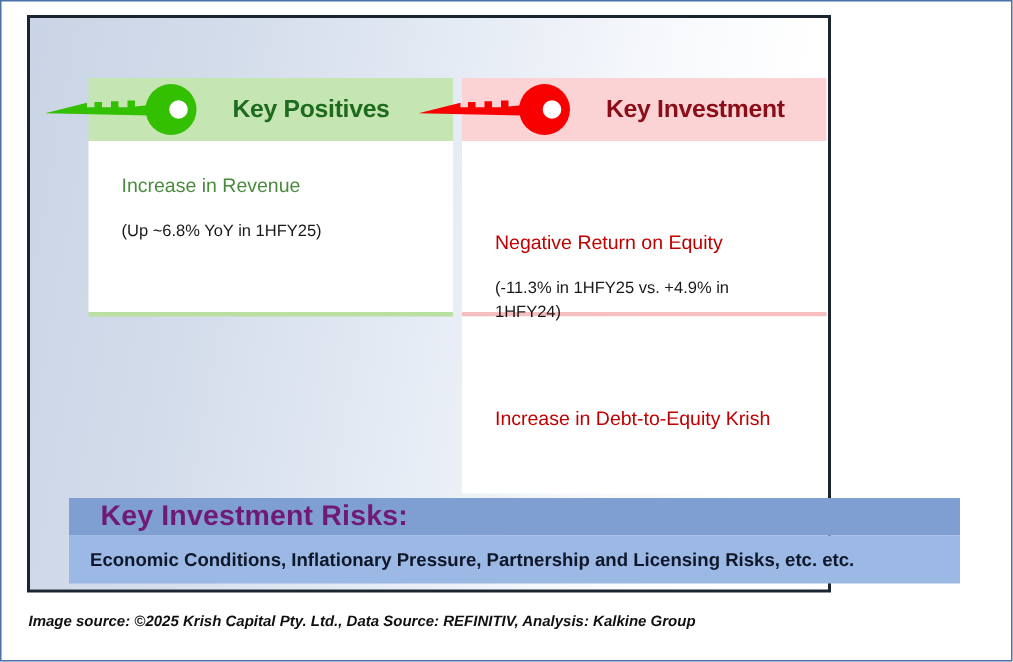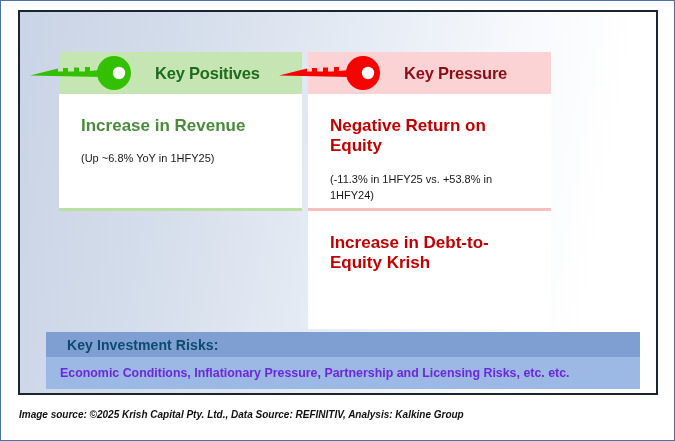--- a/index.html
+++ b/index.html
@@ -9,21 +9,21 @@
     font-family:"Liberation Sans", sans-serif;
     overflow:hidden;
   }
   .frame{
     position:absolute;left:0;top:0;width:675px;height:441px;
     box-sizing:border-box;
     border:1px solid #4a72a8;
     background:#ffffff;
   }
   .stage{
-    position:absolute;left:17px;top:9px;width:640px;height:385px;
+    position:absolute;left:17px;top:9px;width:536px;height:385px;
     box-sizing:border-box;
     border:2px solid #1b2530;
     background:linear-gradient(100deg,#c9d4e6 0%,#d3dcea 22%,#e6ecf5 50%,#f7f9fc 72%,#ffffff 88%);
   }
   
   .col{position:absolute;top:40px;width:243px;}
   .col-left{left:39px;}
   .col-right{left:288px;}
 
   .col-head{
@@ -53,53 +53,53 @@
     padding:22px 18px 14px 22px;
   }
   .card.first{height:114px;}
   .card.second{height:118px;}
   .rule{height:3px;width:100%;}
   .rule.pos{background:#b9e0a1;}
   .rule.neg{background:#f7c0c0;}
   .rule-wrap{background:#ffffff;padding:0;}
 
   .item-title{
-    font-size:17px;font-weight:bold;
+    font-size:13px;font-weight:normal;
     margin:0 0 14px 0;line-height:1.2;
   }
   .item-title.pos{color:#4a8b3e;}
-  .item-title.neg{color:#c00000;}
+  .item-title.neg{color:#c00000;margin-top:38px;}
   .item-sub{
     font-size:11px;font-weight:normal;color:#191919;
     line-height:1.5;margin:0;
   }
 
   
   .risks{
     position:absolute;left:26px;top:320px;width:594px;
   }
   .risks-head{
     background:#7f9fd2;
     height:25px;
     display:flex;align-items:center;
     padding-left:21px;
     box-sizing:border-box;
   }
   .risks-head-label{
-    color:#0c4a6e;font-size:14px;font-weight:bold;letter-spacing:.1px;
+    color:#701a75;font-size:19px;font-weight:bold;letter-spacing:.1px;
   }
   .risks-body{
     background:#9cb8e4;
     height:32px;
     display:flex;align-items:center;
     padding-left:14px;
     box-sizing:border-box;
   }
   .risks-body-label{
-    color:#6d28d9;font-size:12.4px;font-weight:bold;
+    color:#0f172a;font-size:12.4px;font-weight:bold;
   }
 
   
   .footer{
     position:absolute;left:18px;top:403px;width:640px;
   }
   .footer-text{
     font-size:10px;font-style:italic;font-weight:bold;color:#101010;
     white-space:nowrap;
   }
@@ -135,26 +135,26 @@
 
     <div class="col col-right">
 
       <div class="col-head neg">
         <svg class="key-icon" viewBox="0 0 120 34">
           <path d="M0 19.5 L28 12.5 L28 15.5 L33 15.5 L33 12 L38 12 L38 15.5 L44 15.5 L44 11.5
                    L49 11.5 L49 15.5 L55 15.5 L55 11 L60 11 L60 15 L70 14 L70 21 Z" fill="#f90000"></path>
           <circle cx="84" cy="17" r="17" fill="#f90000"></circle>
           <circle cx="89" cy="17" r="6.2" fill="#ffffff"></circle>
         </svg>
-        <span class="head-label neg">Key Pressure</span>
+        <span class="head-label neg">Key Investment</span>
       </div>
 
       <div class="card first">
         <p class="item-title neg">Negative Return on Equity</p>
-        <p class="item-sub">(-11.3% in 1HFY25 vs. +53.8% in 1HFY24)</p>
+        <p class="item-sub">(-11.3% in 1HFY25 vs. +4.9% in 1HFY24)</p>
       </div>
 
       <div class="rule-wrap">
         <div class="rule neg"></div>
       </div>
 
       <div class="card second">
         <p class="item-title neg">Increase in Debt-to-Equity Krish</p>
       </div>
     </div>

